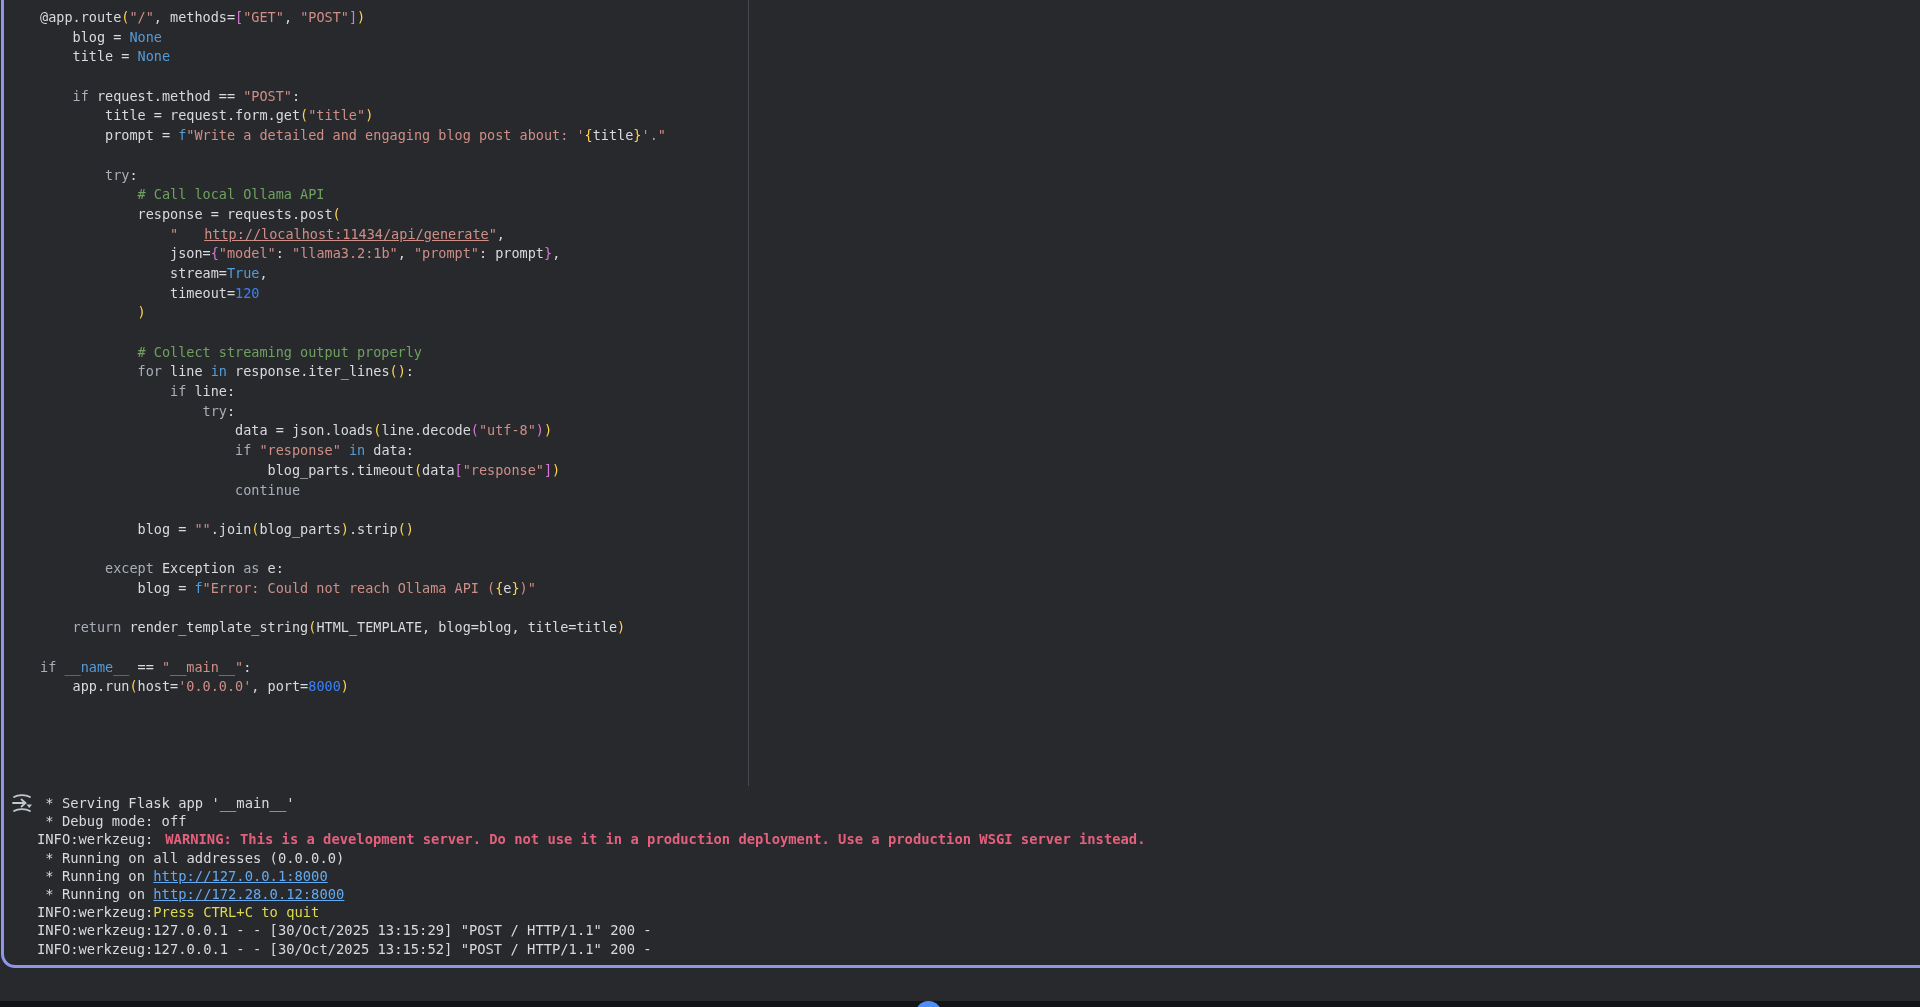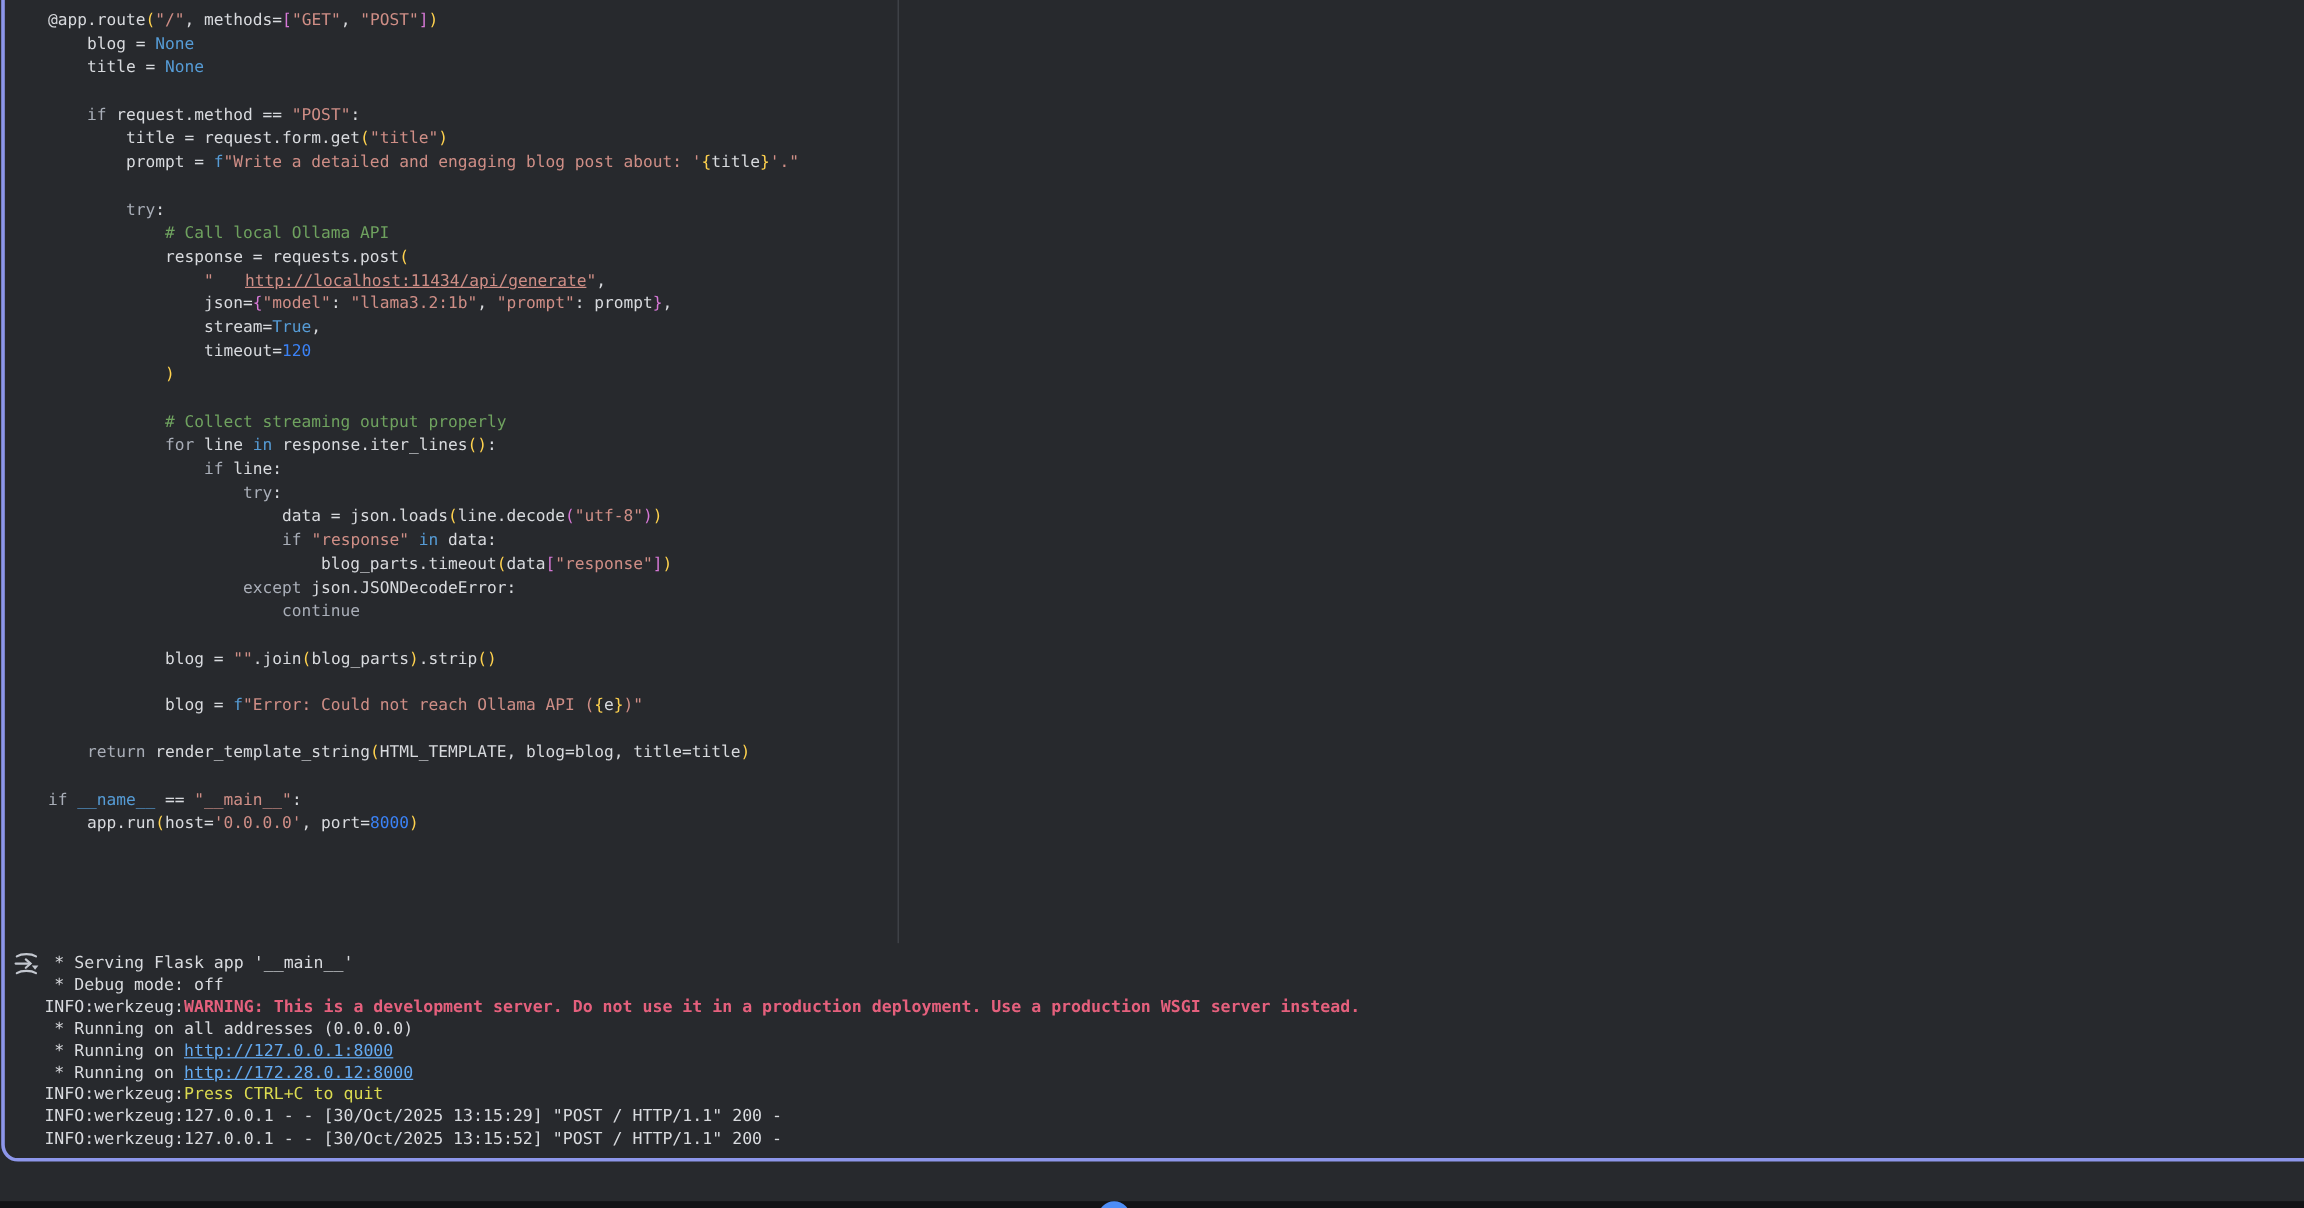--- a/index.html
+++ b/index.html
@@ -26,21 +26,21 @@
   .tk-c  { color:#a9aeb8; }
   .tk-k  { color:#569cd6; }
   .tk-s  { color:#cf8e86; }
   .tk-su { color:#cf8e86; text-decoration:underline;margin-left:26px; }
   .tk-cm { color:#6fa25f; }
   .tk-n  { color:#3b82f6; }
   .tk-b1 { color:#ffd24e; }
   .tk-b2 { color:#d678d6; }
   
   .tk-p { color:#d8dade; }
-  .tk-r { color:#e5607d; font-weight:bold; }
+  .tk-r { color:#e5607d; font-weight:bold;margin-left:12px; }
   .tk-y { color:#dbda50; }
   .tk-l { color:#64aaf0; text-decoration:underline; cursor:pointer; }
 
   .out-icon { position:absolute; left:8px; top:790px; width:28px; height:28px; color:#c3c7cf; cursor:pointer; }
 
   .footer-bar { position:absolute; left:0; bottom:0; width:1920px; height:6px; background:#121316; }
   .scroll-fab { position:absolute; left:915px; top:1001px; width:27px; height:27px;
                 border-radius:50%; background:#4d8df6; cursor:pointer; }
 </style>
 </head>
@@ -66,25 +66,25 @@
     <div class="line"><span class="tk-t">                timeout=</span><span class="tk-n">120</span></div>
     <div class="line"><span class="tk-t">            </span><span class="tk-b1">)</span></div>
     <div class="line">&nbsp;</div>
     <div class="line"><span class="tk-cm">            # Collect streaming output properly</span></div>
     <div class="line"><span class="tk-t">            </span><span class="tk-c">for</span><span class="tk-t"> line </span><span class="tk-k">in</span><span class="tk-t"> response.iter_lines</span><span class="tk-b1">()</span><span class="tk-t">:</span></div>
     <div class="line"><span class="tk-t">                </span><span class="tk-c">if</span><span class="tk-t"> line:</span></div>
     <div class="line"><span class="tk-t">                    </span><span class="tk-c">try</span><span class="tk-t">:</span></div>
     <div class="line"><span class="tk-t">                        data = json.loads</span><span class="tk-b1">(</span><span class="tk-t">line.decode</span><span class="tk-b2">(</span><span class="tk-s">"utf-8"</span><span class="tk-b2">)</span><span class="tk-b1">)</span></div>
     <div class="line"><span class="tk-t">                        </span><span class="tk-c">if</span><span class="tk-t"> </span><span class="tk-s">"response"</span><span class="tk-t"> </span><span class="tk-k">in</span><span class="tk-t"> data:</span></div>
     <div class="line"><span class="tk-t">                            blog_parts.timeout</span><span class="tk-b1">(</span><span class="tk-t">data</span><span class="tk-b2">[</span><span class="tk-s">"response"</span><span class="tk-b2">]</span><span class="tk-b1">)</span></div>
-    <div class="line"><span class="tk-t">                    </span><span class="tk-c">except</span><span class="tk-t"> json.JSONDecodeError:</span></div>
     <div class="line"><span class="tk-t">                        </span><span class="tk-c">continue</span></div>
     <div class="line">&nbsp;</div>
     <div class="line"><span class="tk-t">            blog = </span><span class="tk-s">""</span><span class="tk-t">.join</span><span class="tk-b1">(</span><span class="tk-t">blog_parts</span><span class="tk-b1">)</span><span class="tk-t">.strip</span><span class="tk-b1">()</span></div>
     <div class="line">&nbsp;</div>
+    <div class="line"><span class="tk-t">        </span><span class="tk-c">except</span><span class="tk-t"> Exception </span><span class="tk-c">as</span><span class="tk-t"> e:</span></div>
     <div class="line"><span class="tk-t">            blog = </span><span class="tk-k">f</span><span class="tk-s">"Error: Could not reach Ollama API (</span><span class="tk-b1">{</span><span class="tk-t">e</span><span class="tk-b1">}</span><span class="tk-s">)"</span></div>
     <div class="line">&nbsp;</div>
     <div class="line"><span class="tk-t">    </span><span class="tk-c">return</span><span class="tk-t"> render_template_string</span><span class="tk-b1">(</span><span class="tk-t">HTML_TEMPLATE, blog=blog, title=title</span><span class="tk-b1">)</span></div>
     <div class="line">&nbsp;</div>
     <div class="line"><span class="tk-c">if</span><span class="tk-t"> </span><span class="tk-k">__name__</span><span class="tk-t"> == </span><span class="tk-s">"__main__"</span><span class="tk-t">:</span></div>
     <div class="line"><span class="tk-t">    app.run</span><span class="tk-b1">(</span><span class="tk-t">host=</span><span class="tk-s">'0.0.0.0'</span><span class="tk-t">, port=</span><span class="tk-n">8000</span><span class="tk-b1">)</span></div>
   </div>
 
 <div class="out-icon">
   <svg width="28" height="28" viewBox="0 0 28 28" fill="none" stroke="currentColor" stroke-width="1.8" stroke-linecap="round">

